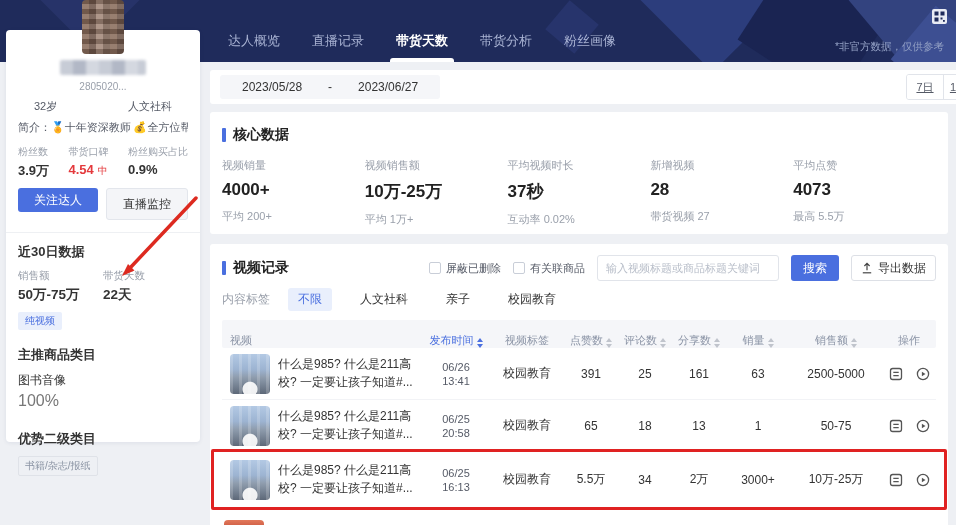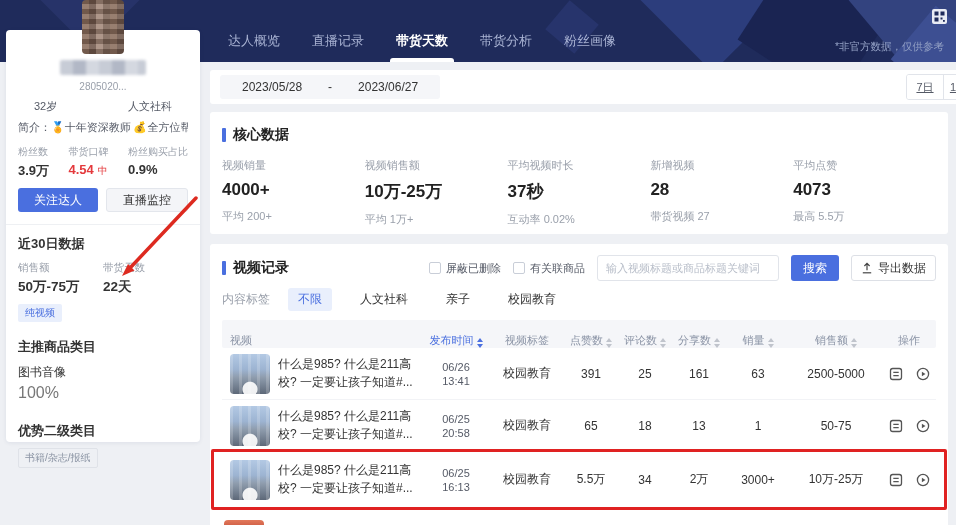--- a/index.html
+++ b/index.html
@@ -29,21 +29,21 @@
   .uid { text-align:center; color:#9aa0ab; font-size:10px; filter:blur(.5px); margin-bottom:7px; }
   .info-row { display:flex; justify-content:space-between; padding:0 16px; font-size:11px; color:#555a66; margin-bottom:6px; }
   .bio { display:flex; align-items:center; font-size:11px; color:#555a66; white-space:nowrap; overflow:hidden; margin-bottom:10px; }
   .stats { display:flex; justify-content:space-between; margin-bottom:8px; }
   .stat .lb { font-size:10px; color:#9aa0ab; margin-bottom:3px; }
   .stat .vl { font-size:13px; font-weight:bold; color:#333; }
   .stat .vl.red { color:#e4393c; }
   .stat .vl .sm { font-size:10px; font-weight:normal; }
   .btn-row { display:flex; gap:8px; margin-bottom:12px; }
   .btn-follow { flex:1; height:24px; background:#4a6fdf; color:#fff; border:none; border-radius:3px; font-size:12px; cursor:pointer; font-family:inherit; }
-  .btn-monitor { flex:1; height:24px; background:#f4f5f8; color:#333; border:1px solid #e3e6ec; border-radius:3px; font-size:12px; cursor:pointer; font-family:inherit; }
+  .btn-monitor { flex:1; height:32px; background:#f4f5f8; color:#333; border:1px solid #e3e6ec; border-radius:3px; font-size:12px; cursor:pointer; font-family:inherit; }
   .sb-divider { height:1px; background:#eef0f3; margin:0 -12px; }
   .sec-title { font-size:13px; font-weight:bold; color:#333; margin-top:10px; }
   .m2 { display:flex; margin-top:8px; }
   .m2 .col { width:50%; }
   .m2 .lb { font-size:10.5px; color:#9aa0ab; margin-bottom:3px; }
   .m2 .vl { font-size:13.5px; font-weight:bold; color:#333; }
   .tag-blue { display:inline-block; margin-top:8px; background:#e9effc; color:#4a6fdf; font-size:10px; padding:2px 7px; border-radius:2px; }
   .cat-name { font-size:12px; color:#333; margin-top:8px; }
   .cat-pct { font-size:16px; color:#777; margin-top:3px; }
   .sec-title.gap { margin-top:20px; }

